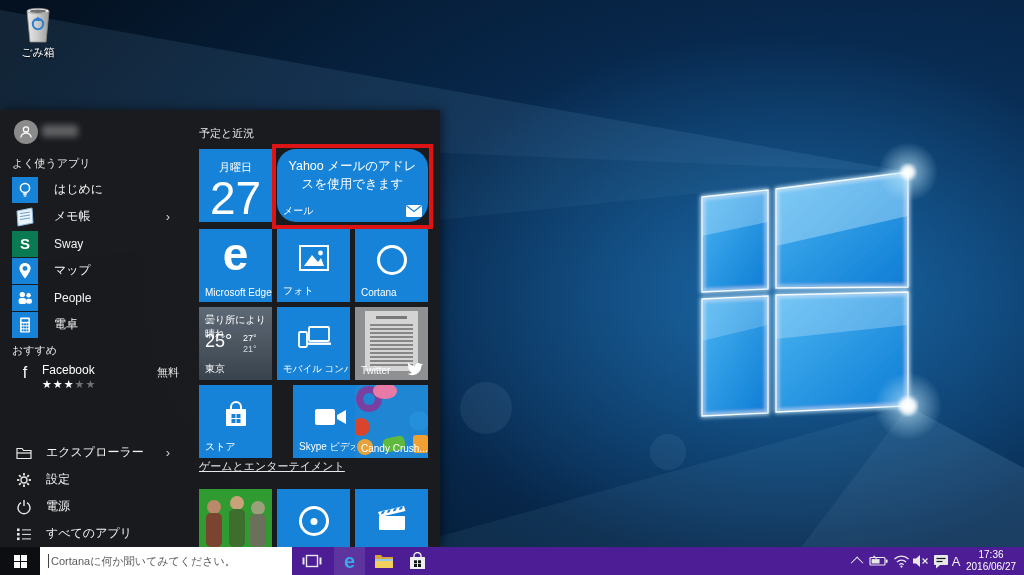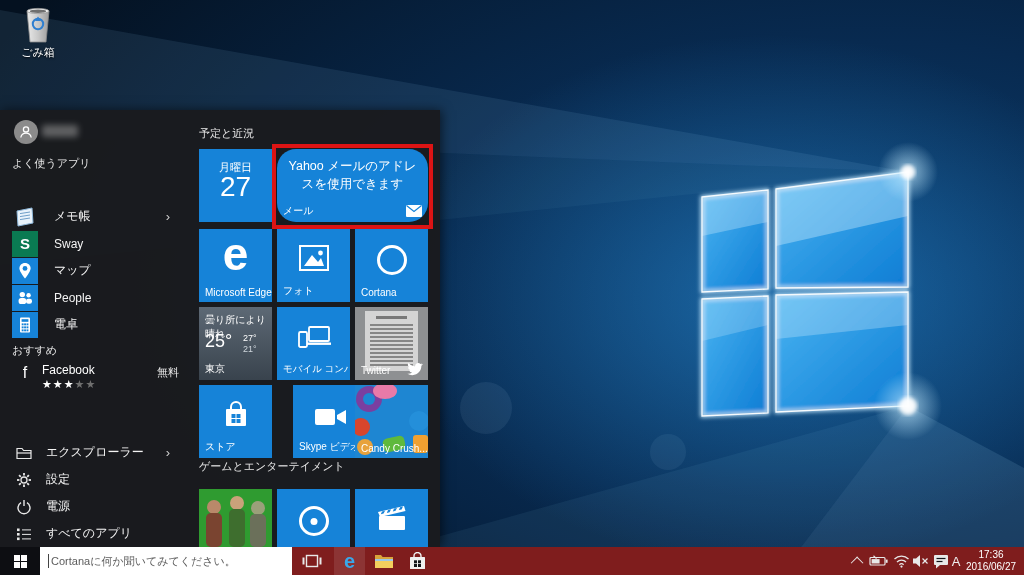--- a/index.html
+++ b/index.html
@@ -38,21 +38,21 @@
   .stars .off{color:#6f6f6f;}
   .price{position:absolute;left:157px;top:255px;font-size:11px;color:#e8e8e8;}
 
   
   .tile{position:absolute;width:73px;height:73px;background:#1683d8;overflow:hidden;cursor:default;}
   .tile .tlabel{position:absolute;left:6px;bottom:4px;font-size:10px;color:#fff;white-space:nowrap;}
   .tile-wide{width:151px;}
   .red-frame{position:absolute;left:272px;top:34px;width:161px;height:85px;
     border:4px solid #dd1414;box-sizing:border-box;z-index:5;pointer-events:none;}
   .cal-week{position:absolute;top:11px;width:100%;text-align:center;font-size:11px;}
-  .cal-day{position:absolute;top:22px;width:100%;text-align:center;font-size:28px;font-weight:300;}
+  .cal-day{position:absolute;top:22px;width:100%;text-align:center;font-size:46px;font-weight:300;}
   .mail-msg{position:absolute;top:9px;left:8px;right:8px;text-align:center;font-size:12.5px;line-height:1.4;}
   .edge-e{position:absolute;top:-2px;width:100%;text-align:center;font-size:46px;font-weight:bold;}
   .ring{position:absolute;left:50%;top:16px;transform:translateX(-50%);
     width:24px;height:24px;border:3.5px solid #fff;border-radius:50%;}
   .weather{background:linear-gradient(180deg,#5d6975 0%,#49545f 55%,#39434d 100%);}
   .weather .wcond{position:absolute;left:6px;top:6px;font-size:10px;}
   .weather .wtemp{position:absolute;left:6px;top:24px;font-size:18px;font-weight:300;}
   .weather .whigh{position:absolute;left:44px;top:26px;font-size:9px;}
   .weather .wlow{position:absolute;left:44px;top:37px;font-size:9px;color:#cfd6dc;}
   .twitter-tile{background:#8e9092;}
@@ -61,21 +61,21 @@
   .doc-body{position:absolute;left:5px;right:5px;top:13px;bottom:4px;
     background:repeating-linear-gradient(180deg,rgba(70,70,70,.55) 0 1.5px,transparent 1.5px 4px);}
   .candy-tile{background:#1e86d2;}
   .xbox-tile{background:#2f9b30;}
   .groove-ring{position:absolute;left:50%;top:17px;transform:translateX(-50%);
     width:24px;height:24px;border:3px solid #fff;border-radius:50%;}
   .groove-dot{position:absolute;left:50%;top:29px;transform:translateX(-50%);
     width:7px;height:7px;background:#fff;border-radius:50%;}
 
   
-  .taskbar{position:absolute;left:0;top:547px;width:1024px;height:28px;background:#7f1d1d;}
+  .taskbar{position:absolute;left:0;top:547px;width:1024px;height:28px;background:#4c1d95;}
   .start-btn{position:absolute;left:0;top:0;width:40px;height:28px;
     display:flex;align-items:center;justify-content:center;background:#0d0e12;}
   .winlogo{width:13px;height:13px;display:grid;grid-template-columns:6px 6px;
     grid-template-rows:6px 6px;gap:1px;}
   .winlogo i{background:#fff;}
   .searchbox{position:absolute;left:40px;top:0;width:252px;height:28px;background:#fff;}
   .searchbox .caret{position:absolute;left:8px;top:7px;width:1px;height:14px;background:#444;}
   .searchbox .ph{position:absolute;left:11px;top:0;line-height:28px;font-size:11px;color:#5c5c5c;white-space:nowrap;}
   .tb-icon{position:absolute;top:0;height:28px;display:flex;align-items:center;justify-content:center;}
   .edge-run{background:rgba(255,255,255,.10);}
@@ -173,20 +173,30 @@
     <div class="avatar">
       <svg width="16" height="16" viewBox="0 0 16 16">
         <circle cx="8" cy="5.4" r="2.6" fill="none" stroke="#fff" stroke-width="1.3"></circle>
         <path d="M2.8 13.5 C3.4 10.4 5.4 9.2 8 9.2 C10.6 9.2 12.6 10.4 13.2 13.5" fill="none" stroke="#fff" stroke-width="1.3"></path>
       </svg>
     </div>
     <div class="name-blur"></div>
 
     <div class="sec-head" style="left:12px;top:46px;">よく使うアプリ</div>
 
+    <div class="mi" style="top:66px;">
+      <span class="itile">
+        <svg width="22" height="22" viewBox="0 0 22 22">
+            <circle cx="11" cy="9" r="4.6" fill="none" stroke="#fff" stroke-width="1.5"></circle>
+            <rect x="9.2" y="14.2" width="3.6" height="1.6" fill="#fff"></rect>
+            <rect x="9.7" y="16.4" width="2.6" height="1.2" fill="#fff"></rect>
+          </svg>
+      </span>
+      <span class="mlabel">はじめに</span>
+    </div>
 
     <div class="mi" style="top:93px;">
       <span class="itile noBg">
         <svg width="24" height="24" viewBox="0 0 24 24">
             <polygon points="4,6 19,3 20,18 5,21" fill="#e9f3fb" stroke="#8fb8da" stroke-width="1"></polygon>
             <line x1="7" y1="8.6" x2="17" y2="7" stroke="#6f9fc8" stroke-width="1"></line>
             <line x1="7" y1="11.6" x2="17" y2="10" stroke="#6f9fc8" stroke-width="1"></line>
             <line x1="7" y1="14.6" x2="17" y2="13" stroke="#6f9fc8" stroke-width="1"></line>
           </svg>
       </span>
@@ -398,21 +408,21 @@
         <ellipse cx="30" cy="6" rx="12" ry="8" fill="#e87aa8"></ellipse>
         <circle cx="6" cy="42" r="9" fill="#d8452c"></circle>
         <rect x="28" y="52" width="22" height="14" rx="5" fill="#5fb93c" transform="rotate(-12 39 59)"></rect>
         <circle cx="10" cy="62" r="8" fill="#e8a23c"></circle>
         <rect x="58" y="50" width="15" height="18" rx="3" fill="#f0a030"></rect>
         <circle cx="64" cy="36" r="10" fill="#2a97e0" opacity="0.55"></circle>
       </svg>
       <div class="tlabel">Candy Crush...</div>
     </div>
 
-    <div class="sec-head" style="left:199px;top:349px;">ゲームとエンターテイメント</div>
+    <div class="sec-head" style="left:199px;top:349px;text-decoration:underline;">ゲームとエンターテイメント</div>
 
     <div class="tile xbox-tile" style="left:199px;top:379px;">
       <svg width="73" height="58" viewBox="0 0 73 58">
         <g>
             <circle cx="15" cy="18" r="7" fill="#b9896a"></circle>
             <rect x="7" y="24" width="16" height="34" rx="5" fill="#7a4430"></rect>
           </g>
         <g>
             <circle cx="38" cy="14" r="7" fill="#caa27a"></circle>
             <rect x="30" y="20" width="16" height="38" rx="5" fill="#3e6e2e"></rect>

